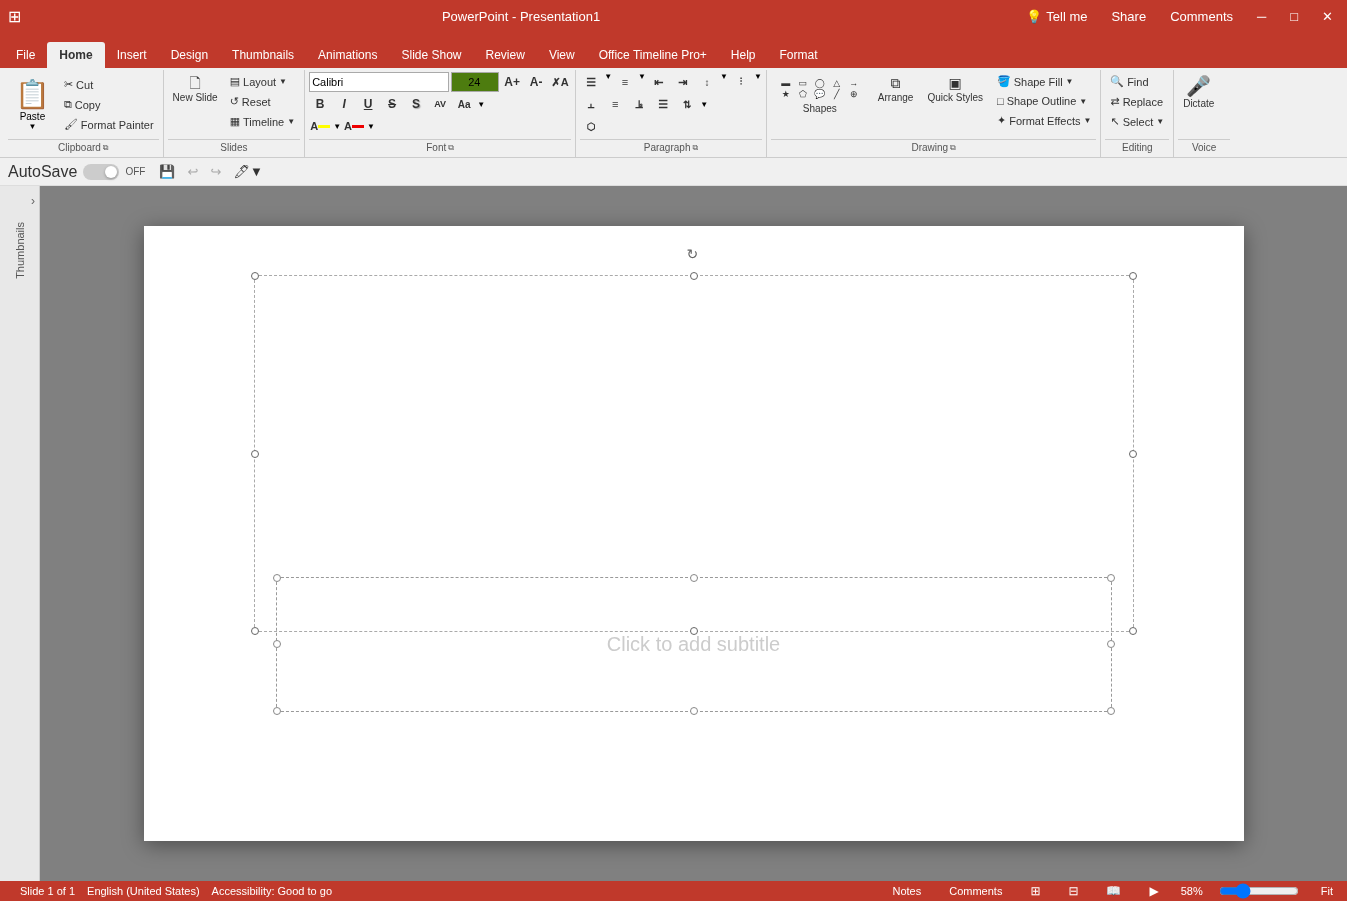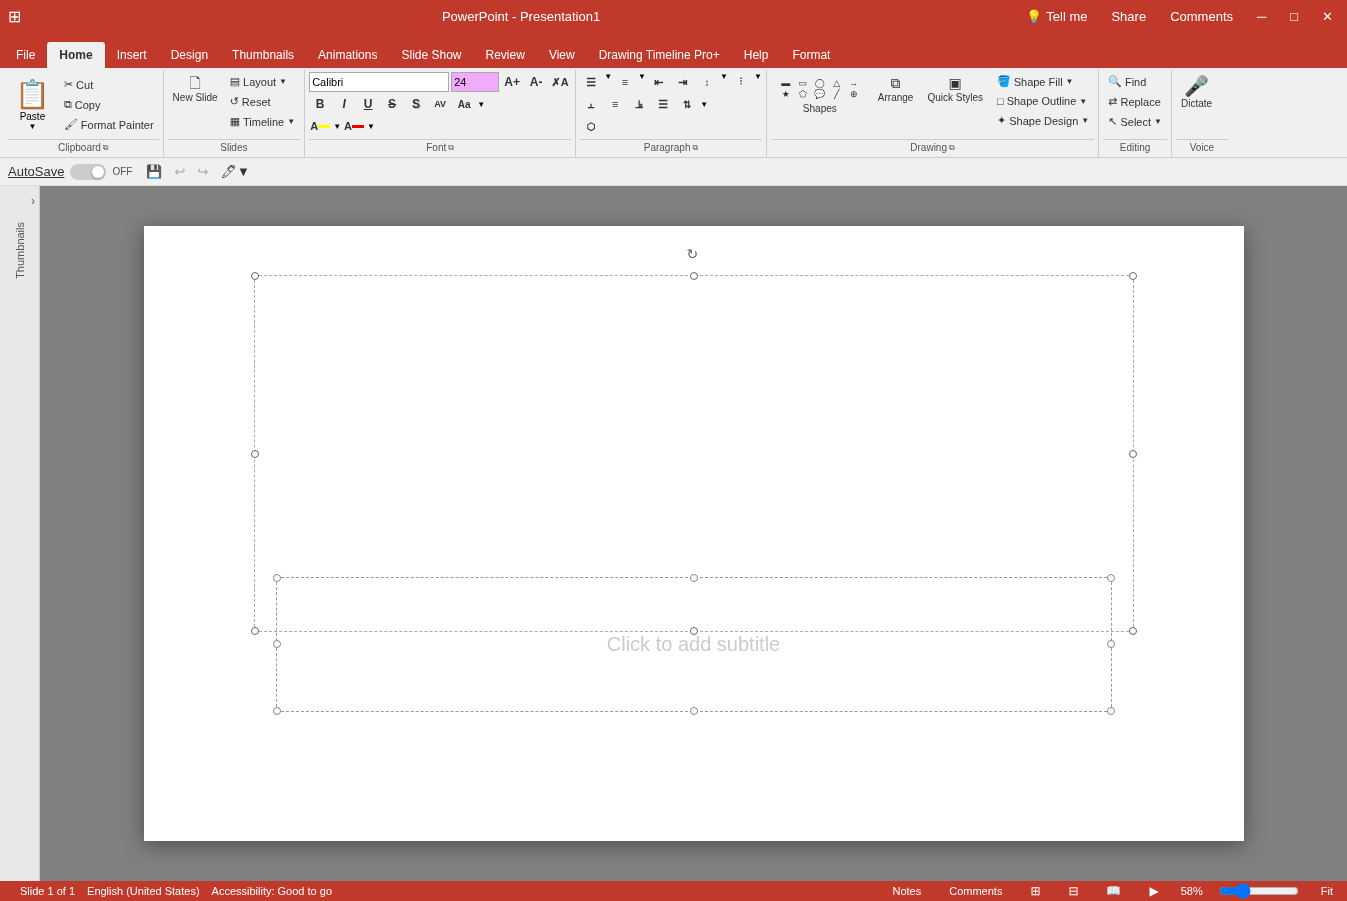--- a/index.html
+++ b/index.html
@@ -145,22 +145,22 @@
       font-size: 11px;
       border: 1px solid #aaa;
       background: white;
       padding: 0 2px;
     }
     .size-select {
       width: 48px;
       height: 20px;
       font-size: 11px;
       border: 1px solid #aaa;
-      background: #f0abfc;
-      padding: 0 2px;
+      background: #4d7c0f;
+      padding: 0 16px;
     }
     .format-btn {
       width: 22px;
       height: 20px;
       display: flex;
       align-items: center;
       justify-content: center;
       cursor: pointer;
       border: 1px solid transparent;
       border-radius: 2px;
@@ -176,21 +176,21 @@
     
     .autosave-bar {
       background: #f0f0f0;
       height: 28px;
       display: flex;
       align-items: center;
       padding: 0 8px;
       gap: 6px;
       border-bottom: 1px solid #ddd;
     }
-    .autosave-label { font-size: 13px; color: #333; text-decoration: underline; }
+    .autosave-label { font-size: 16px; color: #333; }
     .autosave-toggle {
       width: 36px;
       height: 16px;
       background: #ccc;
       border-radius: 8px;
       position: relative;
       cursor: pointer;
       display: flex;
       align-items: center;
     }
@@ -380,21 +380,21 @@
 <div class="menu-bar">
   <div class="menu-tab">File</div>
   <div class="menu-tab active">Home</div>
   <div class="menu-tab">Insert</div>
   <div class="menu-tab">Design</div>
   <div class="menu-tab">Thumbnails</div>
   <div class="menu-tab">Animations</div>
   <div class="menu-tab"><span>Slide Show</span></div>
   <div class="menu-tab">Review</div>
   <div class="menu-tab">View</div>
-  <div class="menu-tab">Drawing Timeline Pro+</div>
+  <div class="menu-tab">Office Timeline Pro+</div>
   <div class="menu-tab">Help</div>
   <div class="menu-tab"><span>Format</span></div>
 </div>
 
 <div class="ribbon">
 
   <div class="ribbon-group clipboard-group">
     <div class="ribbon-group-content">
       <div class="paste-btn">
         <span class="icon">📋</span>
@@ -559,21 +559,21 @@
           <span>Shape Fill</span>
           <span class="rb-btn-dropdown">▼</span>
         </div>
         <div class="rb-btn-sm">
           <span>□</span>
           <span>Shape Outline</span>
           <span class="rb-btn-dropdown">▼</span>
         </div>
         <div class="rb-btn-sm">
           <span>✦</span>
-          <span>Shape Design</span>
+          <span>Format Effects</span>
           <span class="rb-btn-dropdown">▼</span>
         </div>
       </div>
     </div>
     <div class="ribbon-group-label">
       <span>Drawing</span>
       <span class="expand-icon">⧉</span>
     </div>
   </div>
 

